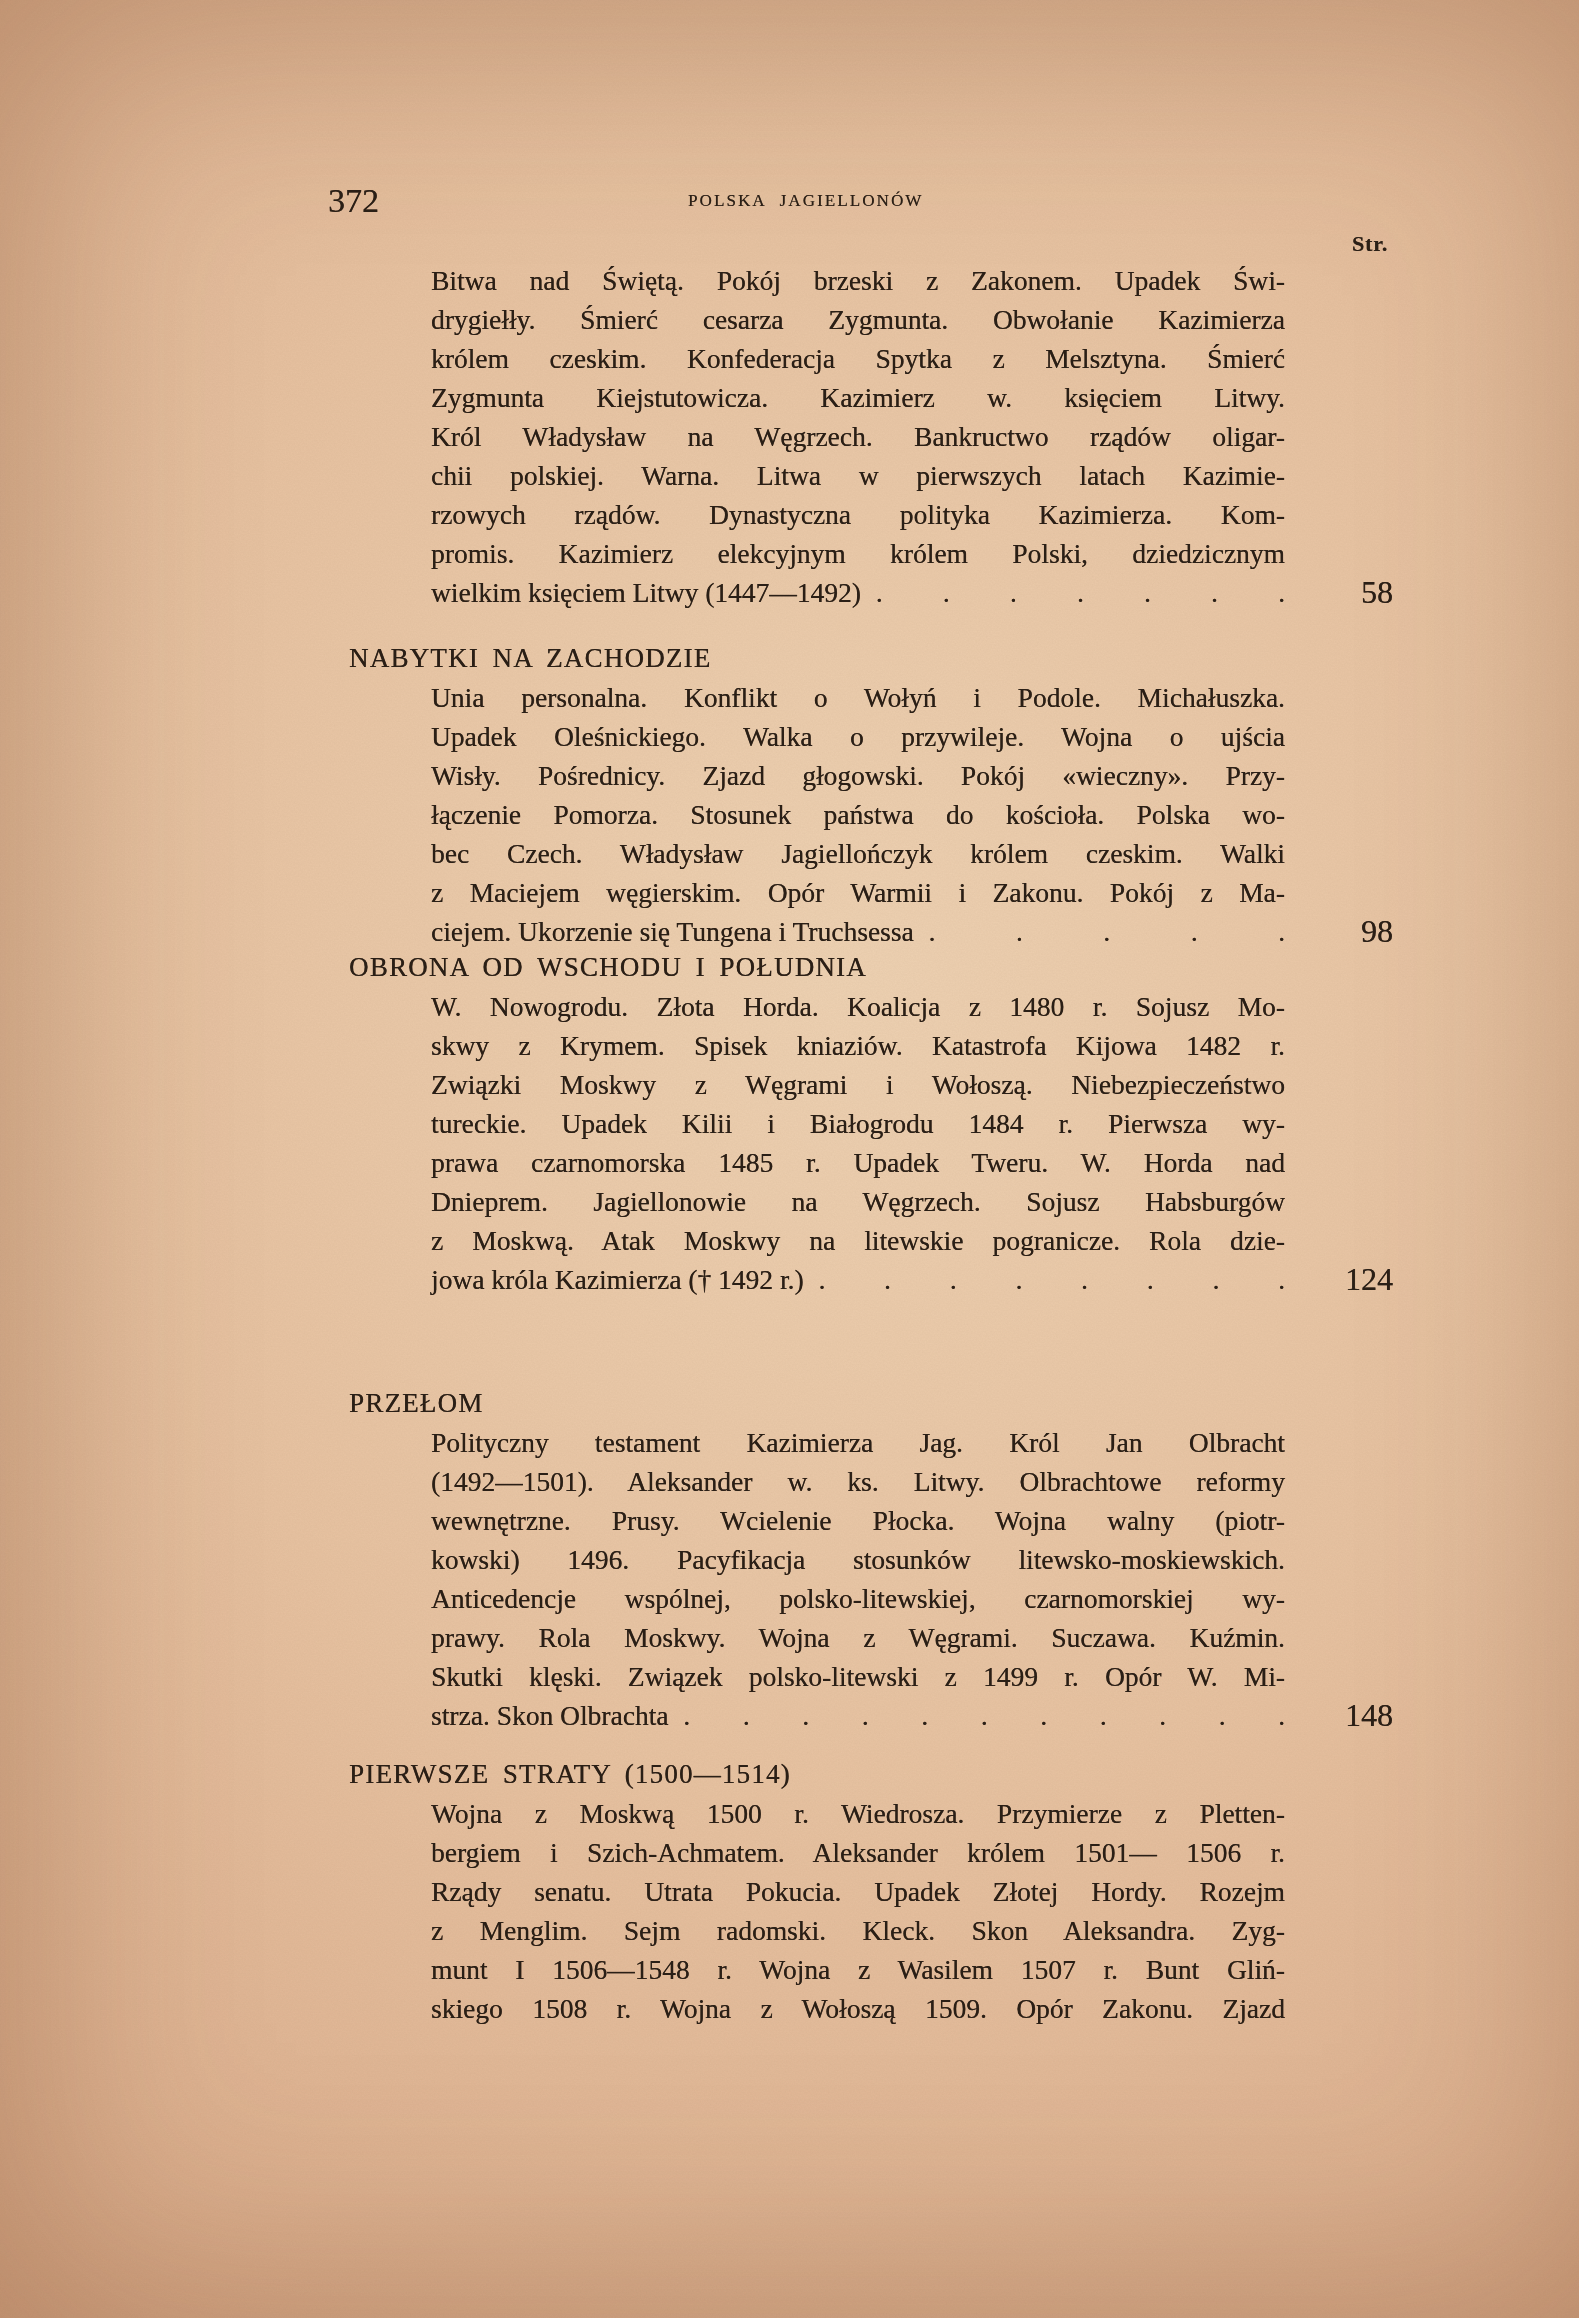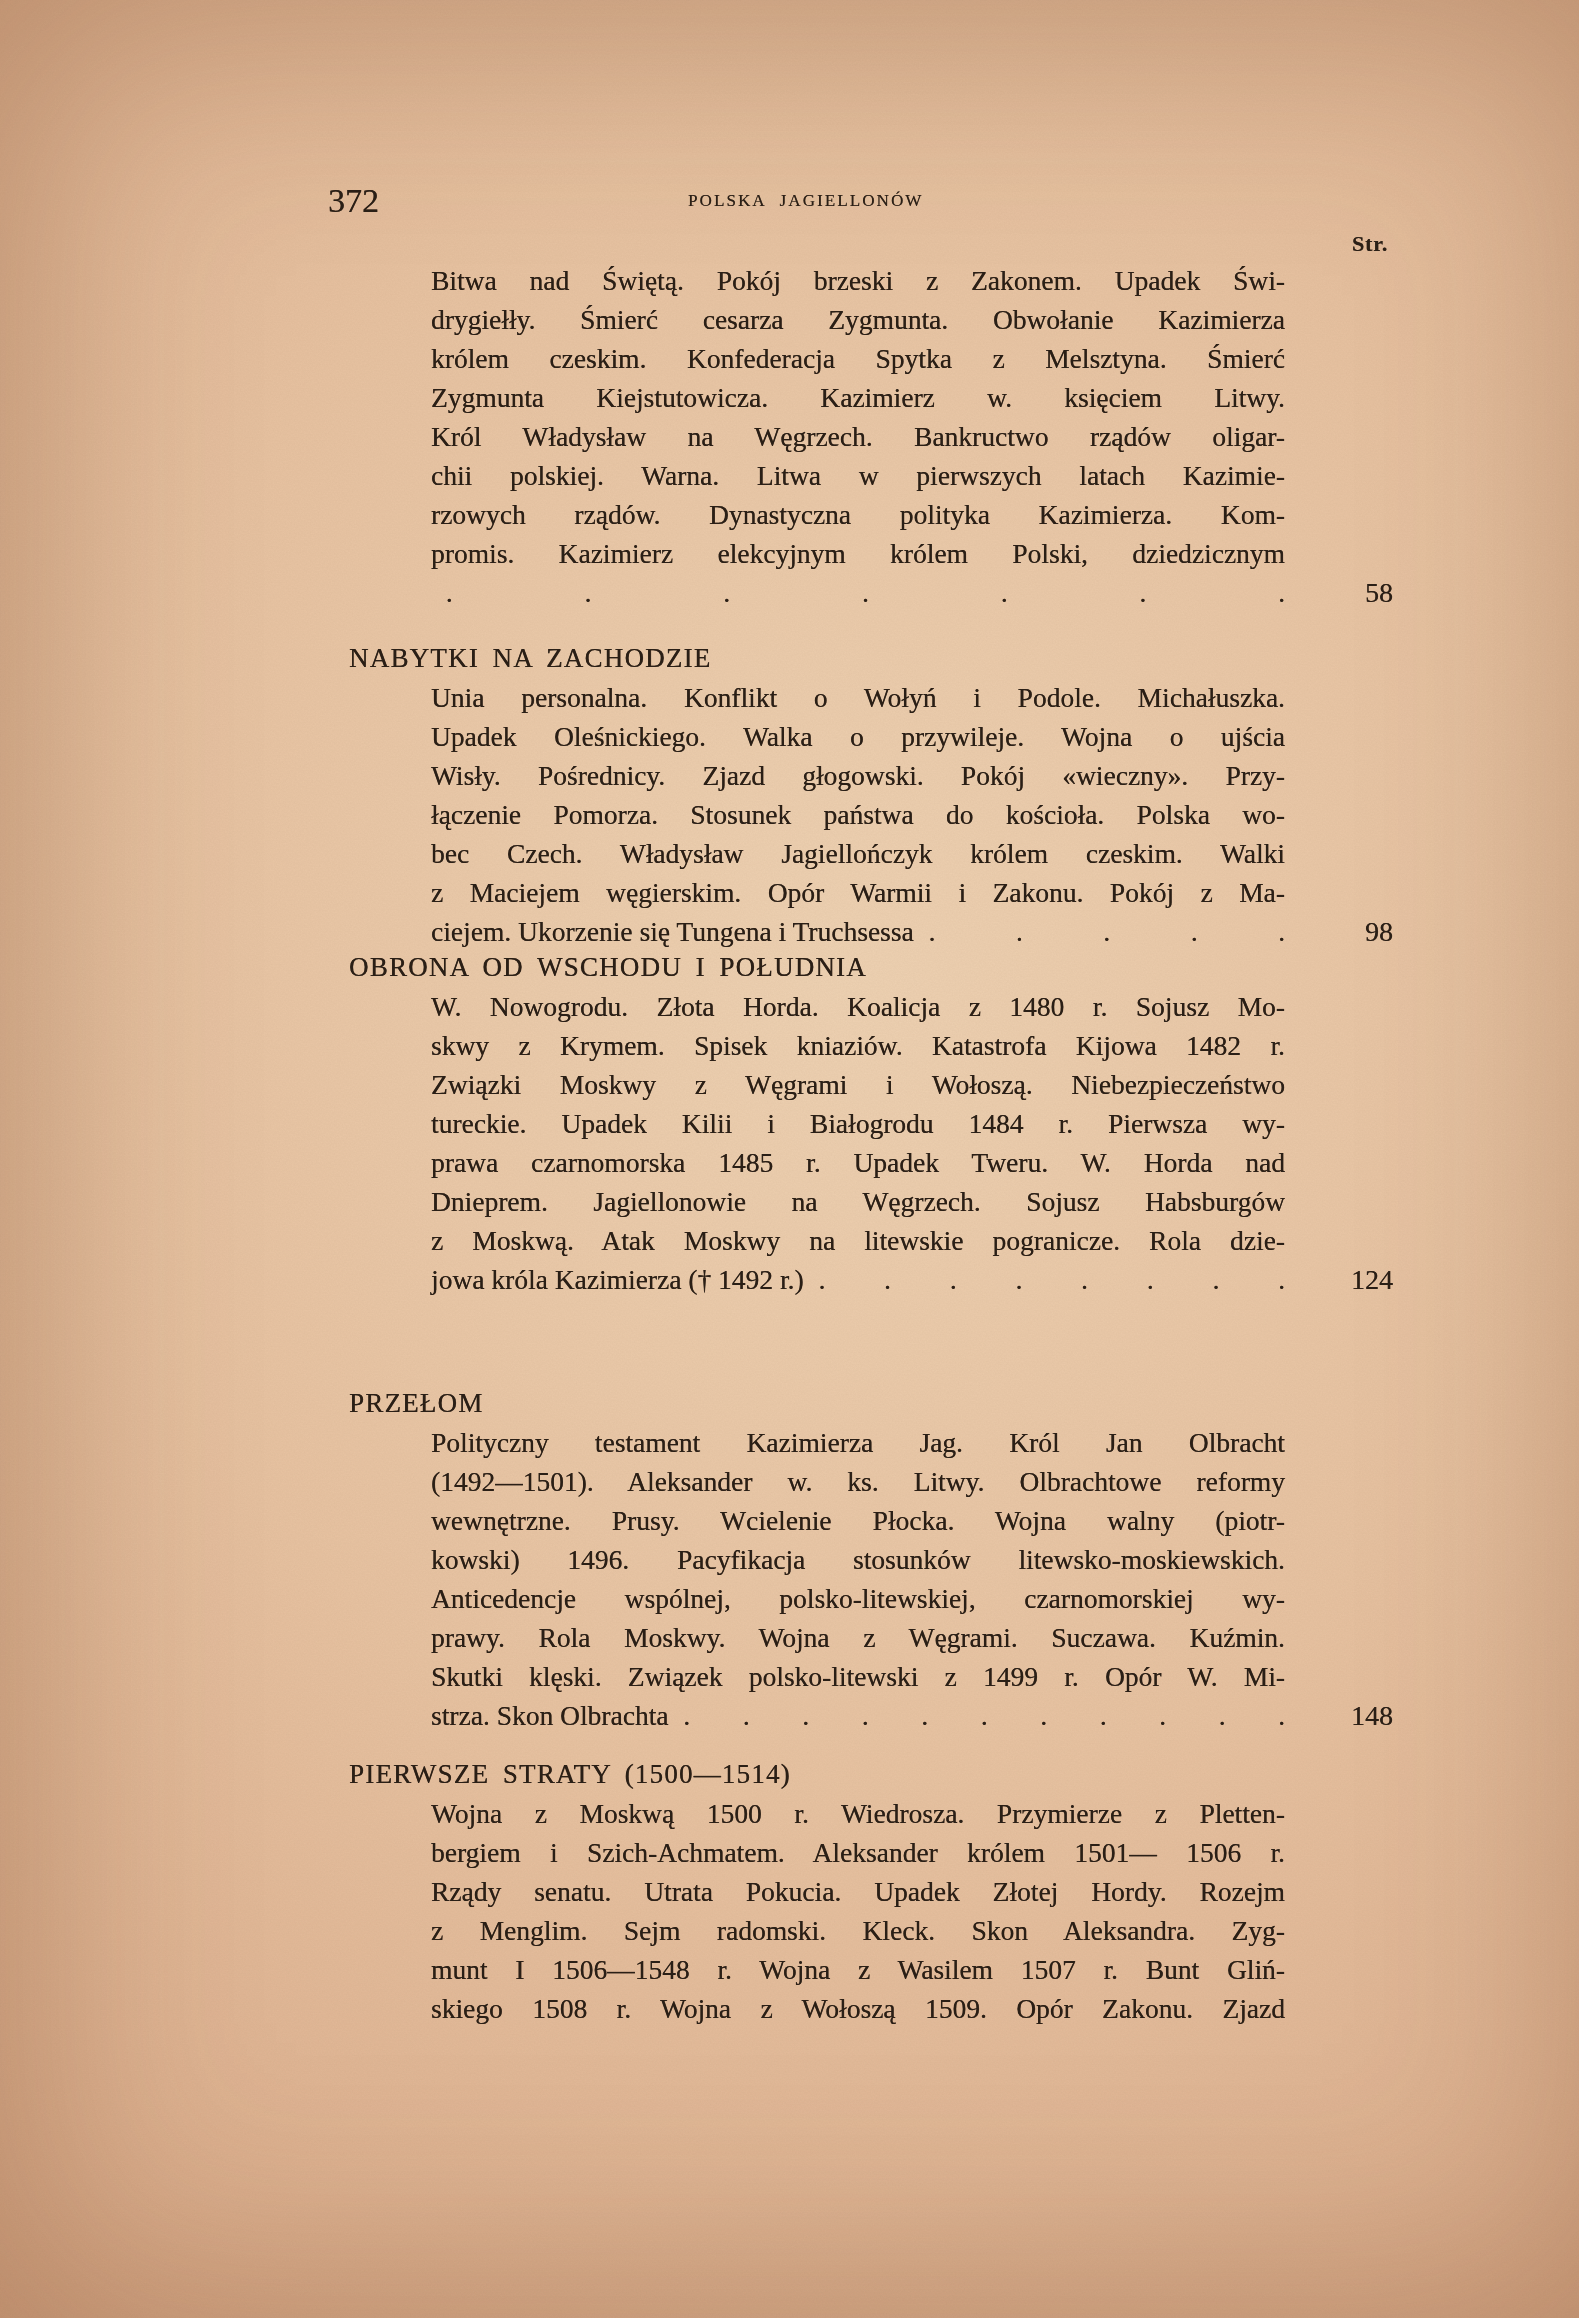--- a/index.html
+++ b/index.html
@@ -77,21 +77,21 @@
   .t-last .txt { white-space: nowrap; }
   .t-last .leader {
     flex: 1 1 auto;
     margin-left: 14.8px;
     text-align: justify;
     text-align-last: justify;
   }
 
   .pagenum {
     position: absolute; right: -108px; bottom: 0;
-    height: 39px; line-height: 39px; font-size: 28px;
+    height: 39px; line-height: 39px; font-size: 32px;
     text-shadow: 0.2px 0.2px 0.4px rgba(40,25,15,0.8);
   }
 </style>
 </head>
 <body>
 
 <div class="page">
 
   <svg class="grain" width="1580" height="2319" xmlns="http://www.w3.org/2000/svg" viewBox="0 0 1925 2825">
     <filter id="grain-f">
@@ -113,20 +113,21 @@
       <div class="lines">
         <div class="t-line">Bitwa nad Świętą. Pokój brzeski z Zakonem. Upadek Świ-</div>
         <div class="t-line">drygiełły. Śmierć cesarza Zygmunta. Obwołanie Kazimierza</div>
         <div class="t-line">królem czeskim. Konfederacja Spytka z Melsztyna. Śmierć</div>
         <div class="t-line">Zygmunta Kiejstutowicza. Kazimierz w. księciem Litwy.</div>
         <div class="t-line">Król Władysław na Węgrzech. Bankructwo rządów oligar-</div>
         <div class="t-line">chii polskiej. Warna. Litwa w pierwszych latach Kazimie-</div>
         <div class="t-line">rzowych rządów. Dynastyczna polityka Kazimierza. Kom-</div>
         <div class="t-line">promis. Kazimierz elekcyjnym królem Polski, dziedzicznym</div>
         <div class="t-line t-last">
+          <span class="txt">wielkim księciem Litwy (1447—1492)</span>
           <span class="leader">. . . . . . .</span>
         </div>
         <span class="pagenum">58</span>
       </div>
     </section>
 
     <section class="entry" style="top:639px">
       <div class="heading">NABYTKI NA ZACHODZIE</div>
       <div class="lines">
         <div class="t-line">Unia personalna. Konflikt o Wołyń i Podole. Michałuszka.</div>

